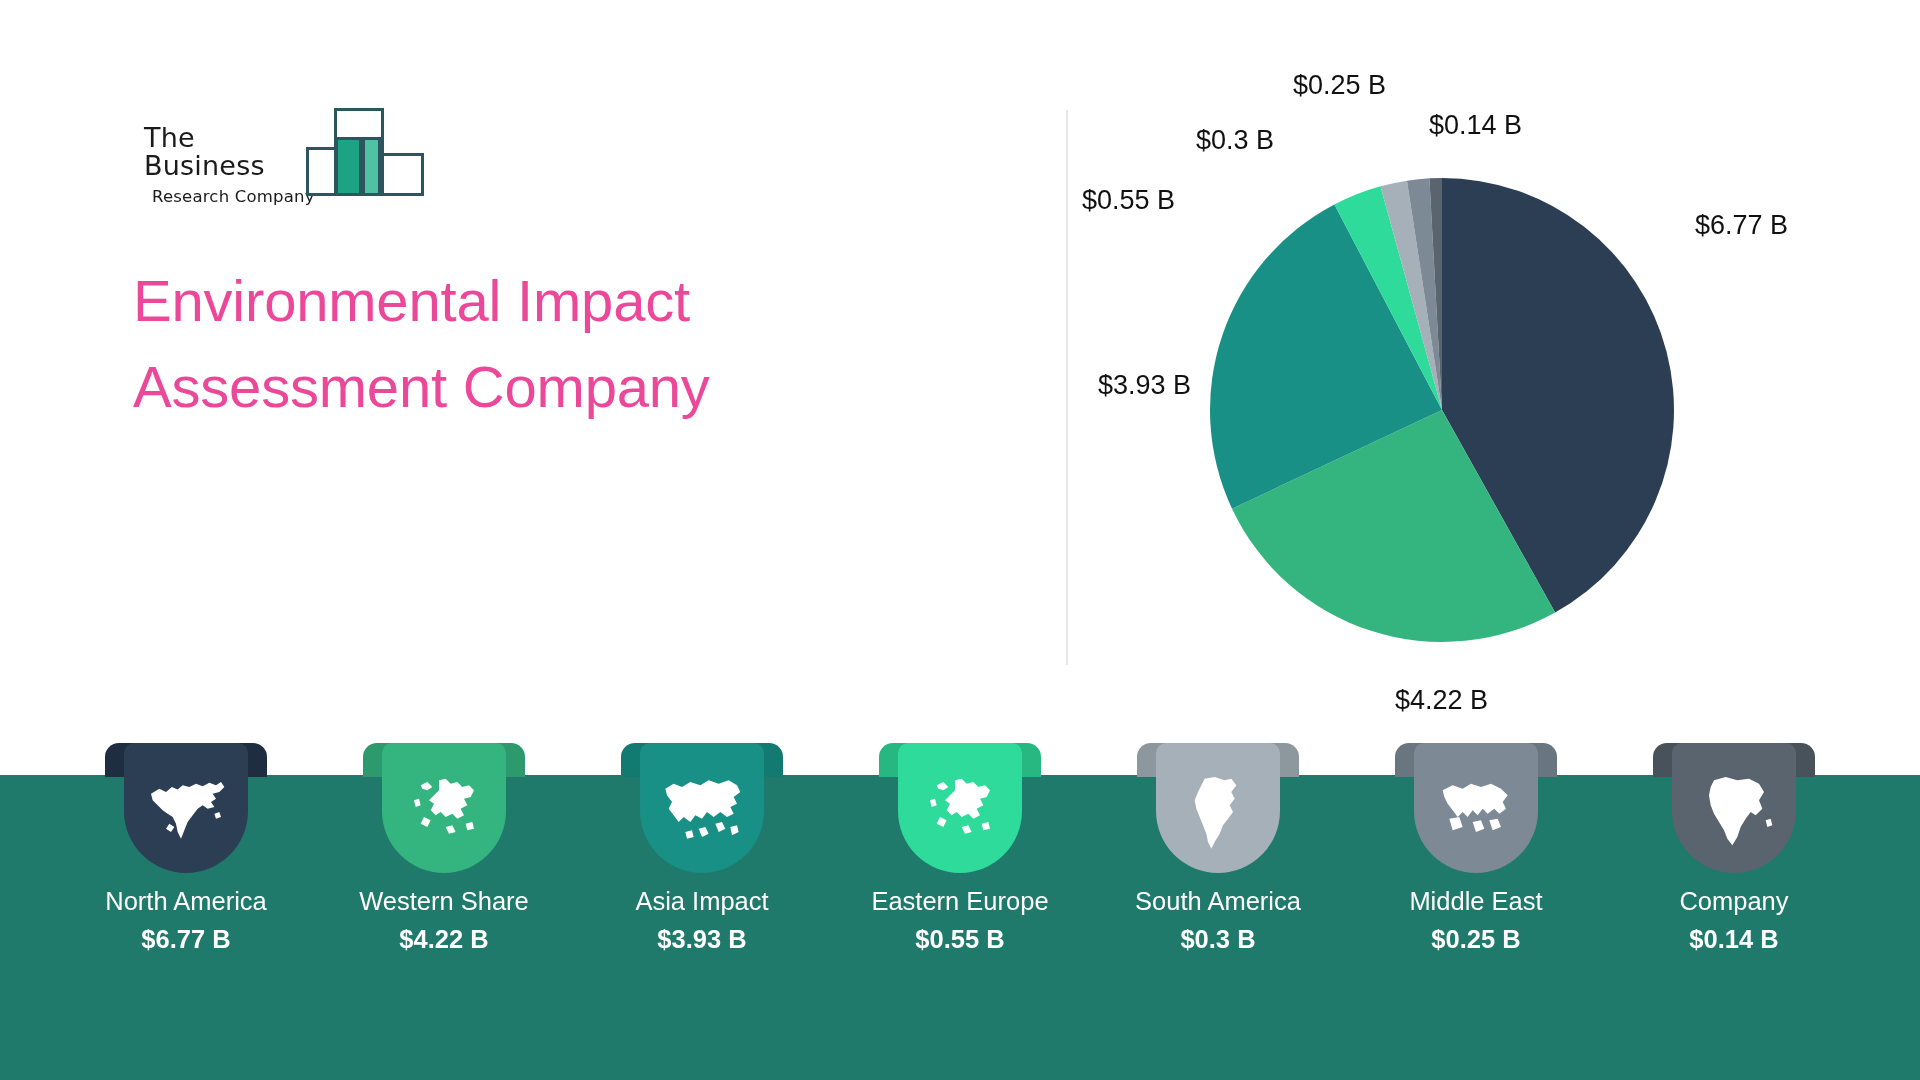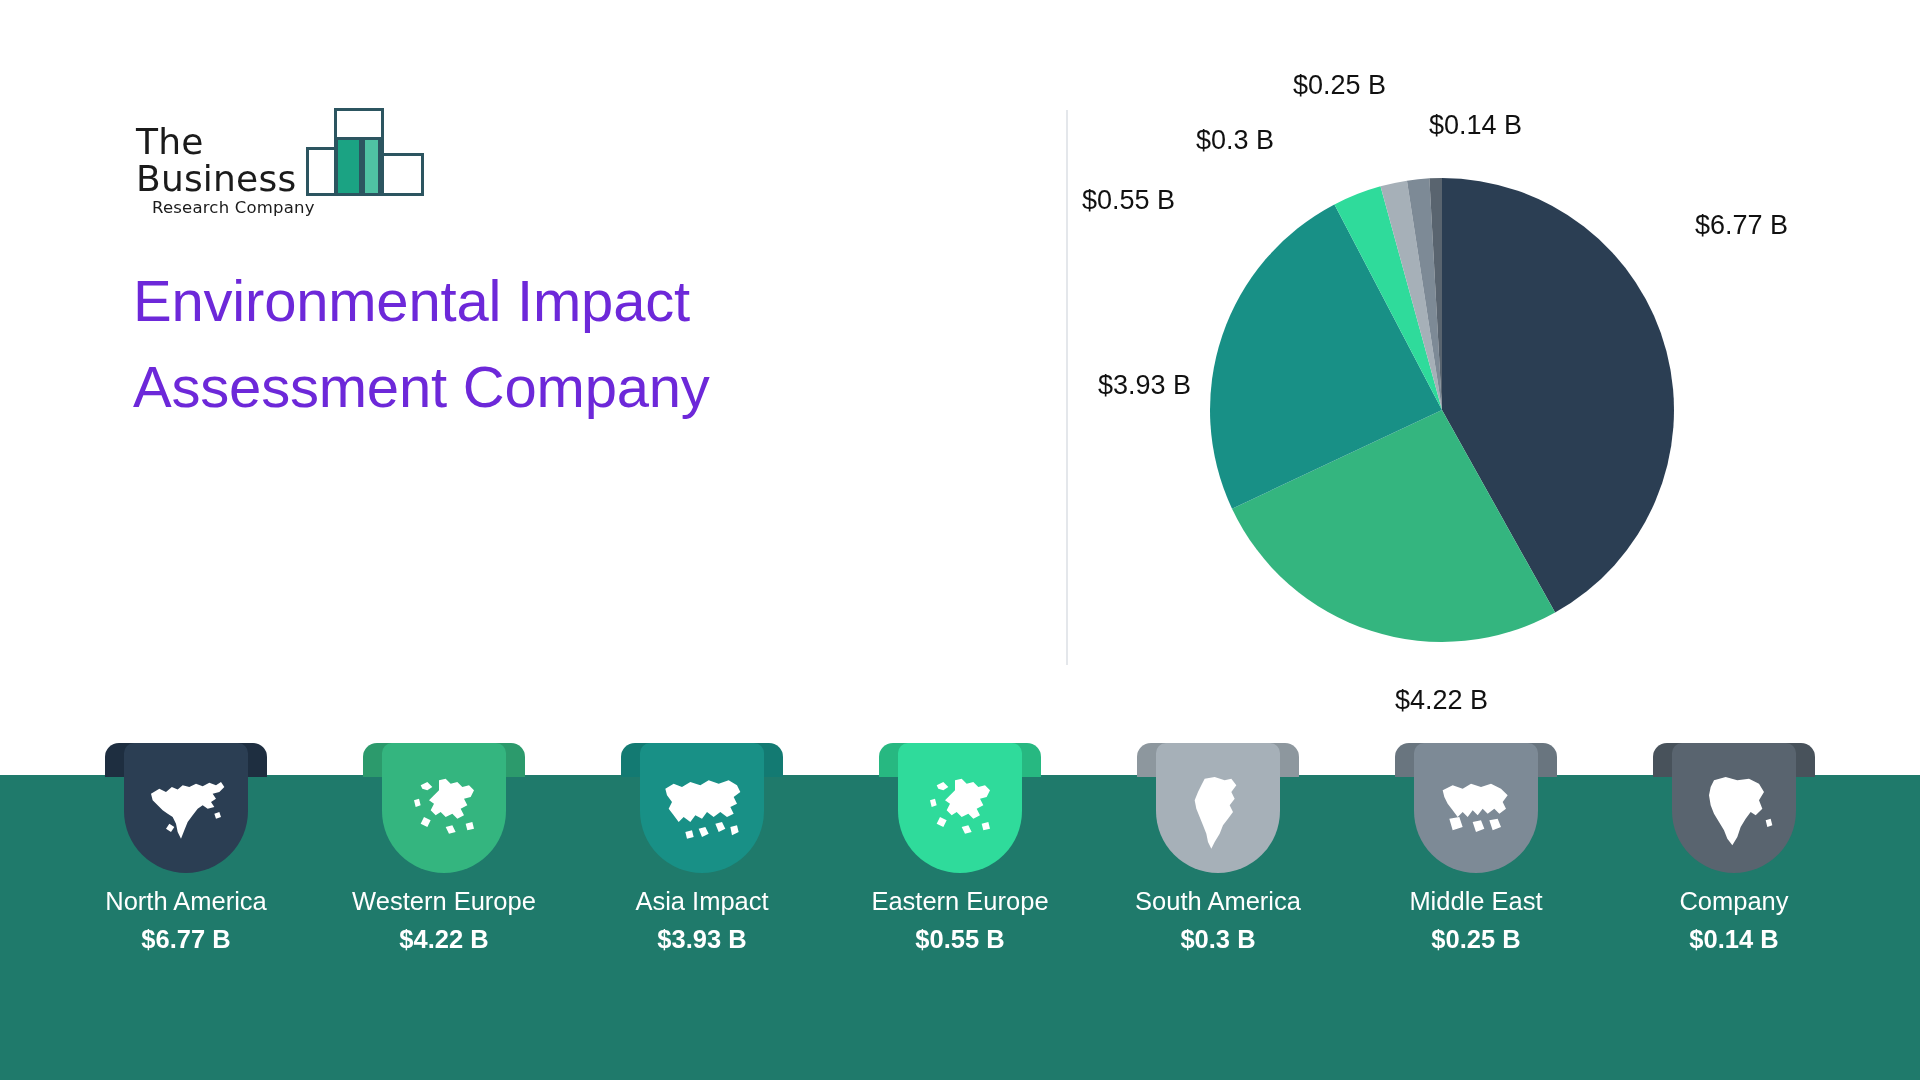--- a/index.html
+++ b/index.html
@@ -22,39 +22,40 @@
   #logo {
     position:absolute; left:136px; top:108px;
     width:290px; height:88px;
     z-index:4;
   }
   #logo-text-wrap {
     position:absolute; left:0; top:16px; width:180px;
     text-align:left;
   }
   #logo-line1 {
-    font-size:36px; color:#1b1b1b; letter-spacing:.2px;
+    font-size:27px; color:#1b1b1b; letter-spacing:.2px;
     font-family:"DejaVu Sans", sans-serif; font-weight:400;
     line-height:1.02;
+    margin-left:8px;
   }
   #logo-line2 {
     font-size:16.5px; color:#1b1b1b; letter-spacing:.2px;
     font-family:"DejaVu Sans", sans-serif; font-weight:400;
-    margin-top:1px; margin-left:16px;
+    margin-top:8px; margin-left:16px;
   }
   #logo-mark { position:absolute; left:170px; top:0px; }
 
   
   #page-title {
     position:absolute; left:133px; top:258px;
     width:780px;
     font-size:58px;
     line-height:1.48;
     font-weight:400;
-    color:#6d28d9;
+    color:#ec4899;
     letter-spacing:-0.2px;
     z-index:4;
   }
   #page-title .tline { display:block; white-space:nowrap; }
 
   
   #divider {
     position:absolute; left:1066px; top:110px;
     width:2px; height:555px;
     background:#E4E7EB;
@@ -196,21 +197,21 @@
     <div class="badge-col">
       <div class="badge-shape">
         <div class="badge-tab" style="background: rgb(44, 154, 108);"></div>
         <div class="badge-body" style="background: rgb(52, 181, 127);"></div>
         <div class="badge-map">
           <svg width="86" height="80" viewBox="0 0 100 96">
             <path d="M22,16 L30,12 L36,18 L30,22 L24,20 Z M44,10 L52,8 L58,14 L66,12 L72,18 L80,16 L86,22 L82,30 L74,32 L78,40 L70,44 L74,52 L66,56 L60,50 L52,54 L46,48 L40,52 L34,46 L38,38 L32,34 L38,28 L44,22 Z M14,34 L20,32 L22,40 L16,42 Z M26,54 L34,58 L30,66 L22,62 Z M52,66 L60,64 L64,72 L56,74 Z M76,62 L84,60 L86,68 L78,70 Z" fill="#ffffff"></path>
           </svg>
         </div>
       </div>
-      <div class="badge-region">Western Europe</div>
+      <div class="badge-region">Western Share</div>
       <div class="badge-value">$4.22 B</div>
     </div>
     <div class="badge-col">
       <div class="badge-shape">
         <div class="badge-tab" style="background: rgb(19, 122, 114);"></div>
         <div class="badge-body" style="background: rgb(24, 144, 134);"></div>
         <div class="badge-map">
           <svg width="86" height="80" viewBox="0 0 100 96">
             <path d="M6,20 L16,14 L26,18 L36,12 L48,16 L58,10 L70,14 L82,10 L92,16 L96,24 L88,30 L92,38 L84,42 L88,50 L80,54 L72,48 L64,54 L56,48 L50,56 L42,52 L36,60 L28,54 L22,60 L16,52 L10,44 L14,36 L8,28 Z M66,62 L74,60 L78,68 L70,72 Z M84,66 L92,64 L94,72 L86,76 Z M46,68 L54,66 L58,74 L50,78 Z M30,72 L38,70 L40,78 L32,80 Z" fill="#ffffff"></path>
           </svg>

